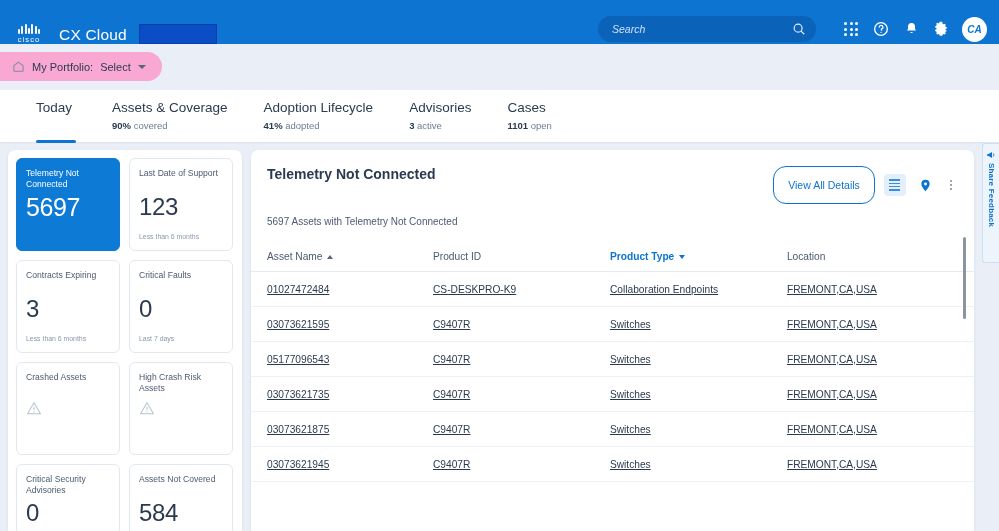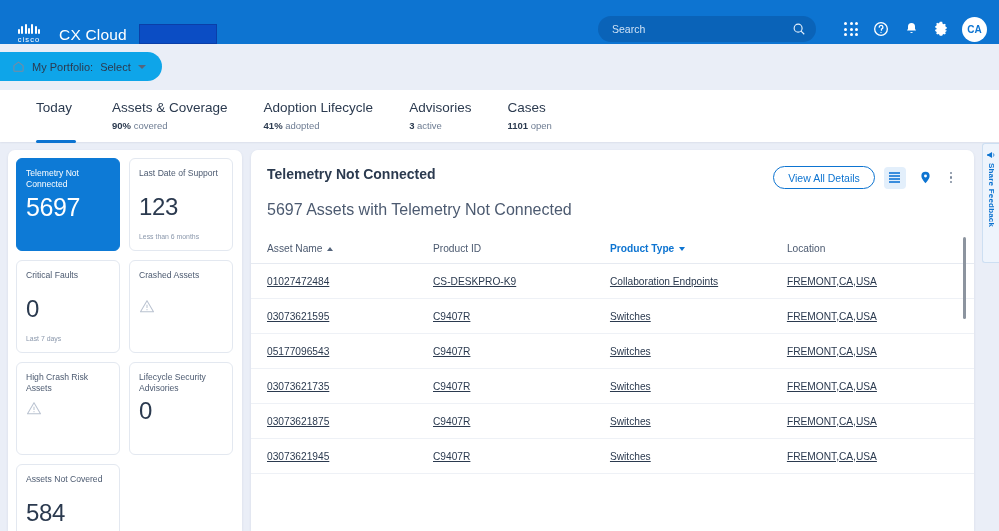--- a/index.html
+++ b/index.html
@@ -35,21 +35,21 @@
     color: #fff; font-size: 7.5px; letter-spacing: 1.1px;
     margin-top: 1px; font-family: "Liberation Sans", sans-serif;
   }
   .app-title { color: #fff; font-size: 15.5px; letter-spacing: .2px; }
   .nav-highlight {
     width: 78px; height: 20px;
     background: #0b4dc4; border: 1px solid #0a3fa8;
     margin-left: 12px;
   }
   .nav-right {
-    margin-left: auto; display: flex; align-items: center; gap: 0; padding-right: 12px;
+    margin-left: auto; display: flex; align-items: center; gap: 0; padding-right: 12px; font-style: italic;
   }
   .search-box {
     width: 218px; height: 26px; border-radius: 14px;
     background: #0a63b8; display: flex; align-items: center;
     padding: 0 10px 0 14px; margin-right: 20px;
   }
   .search-box span.ph { color: #cfe2f6; font-size: 10.5px; flex: 1; }
   .icon-btn {
     width: 30px; height: 30px; display: flex; align-items: center; justify-content: center;
     color: #fff;
@@ -65,21 +65,21 @@
   .grid-icon i { width: 3px; height: 3px; background: #fff; border-radius: 50%; display: block; }
 
   
   .portfolio-bar {
     position: absolute; top: 44px; left: 0; width: 999px; height: 46px;
     background: #eaeef7;
   }
   .portfolio-pill {
     position: absolute; left: 0; top: 8px;
     height: 29px; border-radius: 0 16px 16px 0;
-    background: #0ea5e9;
+    background: #f9a8d4;
     display: flex; align-items: center;
     padding: 0 16px 0 12px; gap: 7px;
   }
   .portfolio-pill .lbl { font-size: 11px; color: #2b3a4f; }
   .portfolio-pill .sel { font-size: 11px; color: #2b3a4f; }
   .caret-down {
     width: 0; height: 0;
     border-left: 4px solid transparent; border-right: 4px solid transparent;
     border-top: 4.5px solid #55657c;
   }
@@ -141,24 +141,24 @@
   
   .detail-panel {
     position: absolute; left: 251px; top: 150px;
     width: 723px; height: 381px;
     background: #fff; border-radius: 7px 7px 0 0;
     box-shadow: 0 1px 3px rgba(30,50,90,.09);
     overflow: hidden;
   }
   .detail-head { padding: 16px 18px 0 16px; display: flex; align-items: flex-start; }
   .detail-title { font-size: 14px; font-weight: bold; color: #2b3a4f; }
-  .detail-sub { font-size: 16px; color: #4c5a70; padding: 12px 3px 0 16px; }
+  .detail-sub { font-size: 10px; color: #4c5a70; padding: 12px 3px 0 16px; }
   .head-actions { margin-left: auto; display: flex; align-items: center; gap: 9px; }
   .btn-outline {
-    height: 23px; border: 1px solid #0d74d1; border-radius: 13px;
+    height: 38px; border: 1px solid #0d74d1; border-radius: 13px;
     color: #0d74d1; font-size: 10.5px;
     display: flex; align-items: center; padding: 0 14px;
     background: #fff;
   }
   .view-toggle {
     width: 22px; height: 22px; border-radius: 4px;
     display: flex; align-items: center; justify-content: center;
   }
   .view-toggle.on { background: #e3effb; }
   .list-glyph { display: flex; flex-direction: column; gap: 1.6px; }
@@ -324,20 +324,25 @@
       <div class="kpi-card selected">
         <div class="kpi-title">Telemetry Not Connected</div>
         <div class="kpi-value">5697</div>
       </div>
       <div class="kpi-card">
         <div class="kpi-title">Last Date of Support</div>
         <div class="kpi-value">123</div>
         <div class="kpi-foot">Less than 6 months</div>
       </div>
       <div class="kpi-card">
+        <div class="kpi-title">Contracts Expiring</div>
+        <div class="kpi-value">3</div>
+        <div class="kpi-foot">Less than 6 months</div>
+      </div>
+      <div class="kpi-card">
         <div class="kpi-title">Critical Faults</div>
         <div class="kpi-value">0</div>
         <div class="kpi-foot">Last 7 days</div>
       </div>
       <div class="kpi-card">
         <div class="kpi-title">Crashed Assets</div>
         <svg class="warn-tri" viewBox="0 0 24 22" fill="none" stroke="#b9c2d0" stroke-width="1.6">
           <path d="M12 2.6L22.2 20H1.8z" stroke-linejoin="round"></path>
           <line x1="12" y1="9" x2="12" y2="14"></line>
           <circle cx="12" cy="16.8" r=".9" fill="#b9c2d0" stroke="none"></circle>
@@ -345,21 +350,21 @@
       </div>
       <div class="kpi-card">
         <div class="kpi-title">High Crash Risk Assets</div>
         <svg class="warn-tri" viewBox="0 0 24 22" fill="none" stroke="#b9c2d0" stroke-width="1.6">
           <path d="M12 2.6L22.2 20H1.8z" stroke-linejoin="round"></path>
           <line x1="12" y1="9" x2="12" y2="14"></line>
           <circle cx="12" cy="16.8" r=".9" fill="#b9c2d0" stroke="none"></circle>
         </svg>
       </div>
       <div class="kpi-card">
-        <div class="kpi-title">Lifecycle Security Advisories</div>
+        <div class="kpi-title">Critical Security Advisories</div>
         <div class="kpi-value">0</div>
       </div>
       <div class="kpi-card">
         <div class="kpi-title">Assets Not Covered</div>
         <div class="kpi-value">584</div>
       </div>
     </div>
 </div>
 
 <div class="detail-panel">

